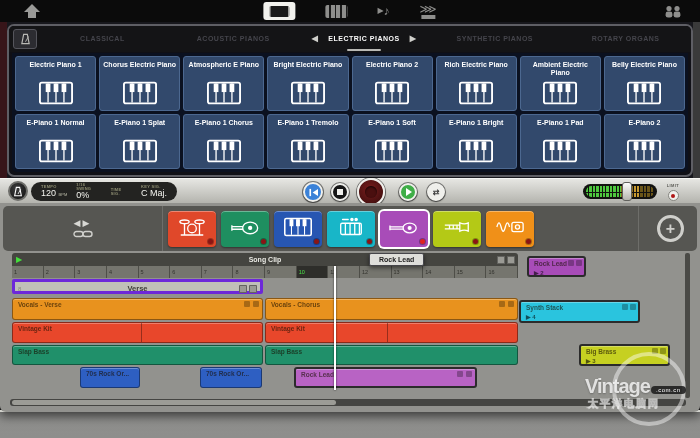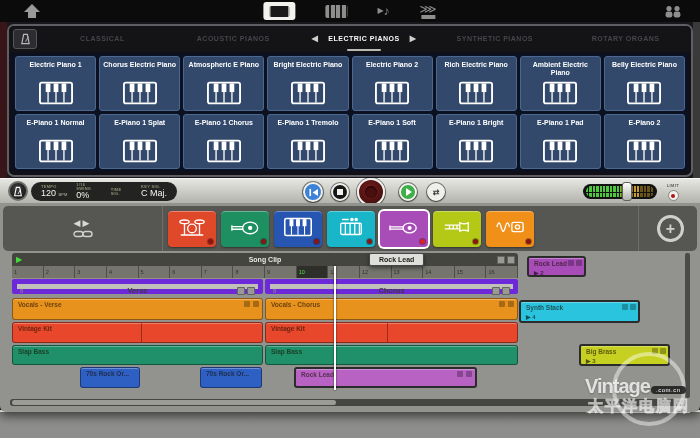--- a/index.html
+++ b/index.html
@@ -130,21 +130,21 @@
         background:#454540; border-radius:3px 3px 0 0; }
   .song-hdr .play { position:absolute; left:4px; top:0; color:#44e03c; font-size:8px; line-height:13px; }
   .song-hdr .ttl { position:absolute; left:0; right:0; text-align:center; font-size:7px;
         font-weight:bold; color:#e9e9e3; line-height:13px; }
   .mini-sq { position:absolute; top:3px; width:8px; height:8px; background:#9a9a94;
         border-radius:1px; box-shadow:inset 0 0 0 1px rgba(0,0,0,.35); }
   .ruler { position:absolute; left:12px; top:63px; width:506px; height:12px; display:flex; }
   .rcell { flex:1; background:#75756e; border-right:1px solid #4e4e48; font-size:5.5px;
         color:#33332e; padding-left:2px; line-height:12px; overflow:hidden; }
   .rcell.active { background:#2e2e2a; color:#4ae246; }
-  .section { position:absolute; top:76px; height:15px; background:#c0c0b8; border:5px solid #6d28d9;
+  .section { position:absolute; top:76px; height:15px; background:#c0c0b8; border:3px solid #6d28d9;
         border-radius:2px; }
   .section .cnt { position:absolute; left:3px; top:0; font-size:6px; color:#8a8a80; line-height:14px; }
   .section .slabel { position:absolute; left:0; right:0; text-align:center; font-size:7.5px;
         font-weight:bold; color:#3c3c37; line-height:14px; }
   .section .mini-sq, .clip .mini-sq { top:3px; }
 
   .clip { position:absolute; border-radius:3px; border:1px solid rgba(0,0,0,.4);
         box-shadow:inset 0 1px 0 rgba(255,255,255,.3); overflow:hidden; }
   .clip .clabel { position:absolute; left:5px; top:2px; font-size:6.5px; font-weight:bold;
         color:rgba(25,15,0,.62); white-space:nowrap; }
@@ -169,22 +169,22 @@
         background:#9c9c96; border-radius:3px; }
 
   
   .wm { position:absolute; z-index:9; pointer-events:none; }
   .wm-globe { left:612px; top:352px; width:74px; height:74px; border-radius:50%;
         border:4px solid rgba(255,255,255,.45); }
   .wm-brand { left:585px; top:375px; font-size:20px; font-weight:bold;
         color:rgba(255,255,255,.78); text-shadow:0 1px 2px rgba(0,0,0,.25); letter-spacing:-1px; }
   .wm-pill { left:651px; top:386px; background:rgba(25,25,25,.85); color:#fff; font-size:6px;
         padding:1px 5px; border-radius:6px; letter-spacing:.5px; }
-  .wm-sub { left:588px; top:397px; font-size:15px; font-weight:bold; letter-spacing:2px;
-        color:rgba(255,255,255,.2);text-decoration:underline; -webkit-text-stroke:1px rgba(255,255,255,.55); }
+  .wm-sub { left:588px; top:397px; font-size:10px; font-weight:bold; letter-spacing:2px;
+        color:rgba(255,255,255,.2); -webkit-text-stroke:1px rgba(255,255,255,.55); }
 </style>
 </head>
 <body>
 
 <div class="screen">
   <div class="window">
 
     <div class="topbar">
       <div class="home-ic">
           <i class="tri"></i>
@@ -590,26 +590,20 @@
           <div class="rcell">15</div>
           <div class="rcell">16</div>
         </div>
 
       <div class="section" style="left:12px; width:251px;">
         <span class="cnt">8</span>
         <span class="slabel">Verse</span>
         <span class="mini-sq" style="right:13px"></span>
         <span class="mini-sq" style="right:3px"></span>
       </div>
-      <div class="section" style="left:265px; width:253px;">
-        <span class="cnt">8</span>
-        <span class="slabel">Chorus</span>
-        <span class="mini-sq" style="right:13px"></span>
-        <span class="mini-sq" style="right:3px"></span>
-      </div>
 
       <div class="clip c-orange" style="left:12px; top:95px; width:251px; height:22px;">
         <span class="clabel">Vocals - Verse</span>
         <span class="msq" style="right:12px"></span>
           <span class="msq" style="right:3px"></span>
       </div>
       <div class="clip c-orange" style="left:265px; top:95px; width:253px; height:22px;">
         <span class="clabel">Vocals - Chorus</span>
         <span class="msq" style="right:12px"></span>
           <span class="msq" style="right:3px"></span>

